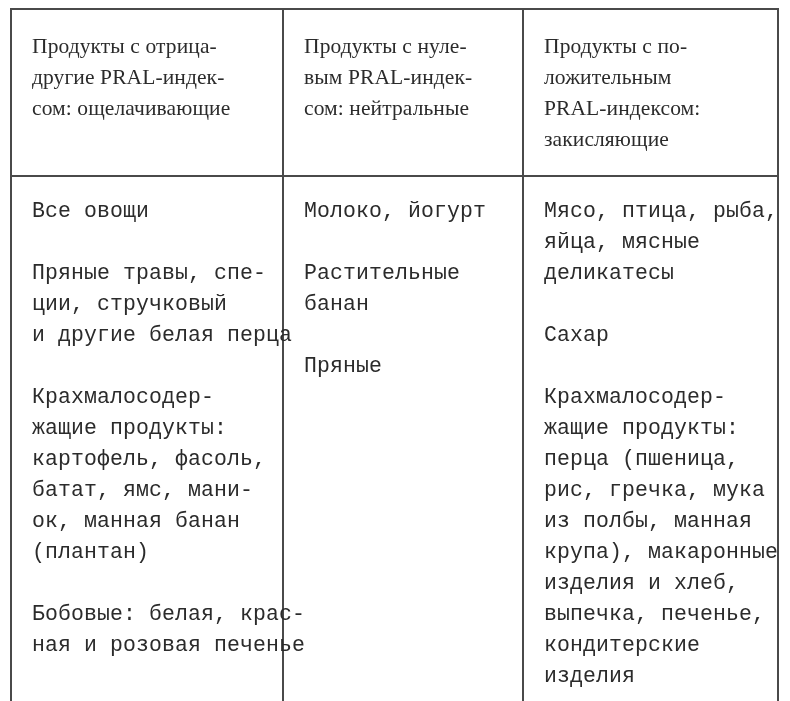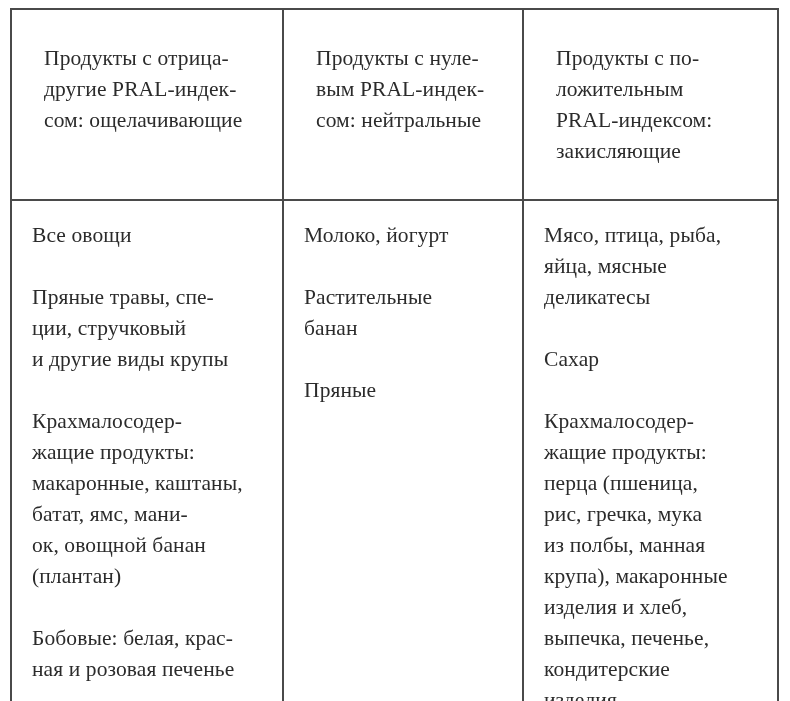--- a/index.html
+++ b/index.html
@@ -63,38 +63,39 @@
 
   .cell-inner {
     padding: 18px 20px 16px 20px;
   }
   thead .cell-inner {
     padding-top: 21px;
     padding-bottom: 20px;
   }
   tbody .cell-inner {
     padding-top: 19px;
+    font-family: Liberation Mono, monospace;
   }
 
   .line {
     font-size: 21.5px;
     line-height: 31px;
     letter-spacing: 0.1px;
     white-space: pre;
   }
 
   .para {
     margin: 0 0 31px 0;
   }
   .para:last-child {
     margin-bottom: 0;
   }
 
   .head-para {
-    margin: 12px;
+    margin: 0;
   }
 </style>
 </head>
 <body>
 
 <div class="page">
   <table class="pral-table">
     <colgroup>
       <col class="c1">
       <col class="c2">
@@ -135,28 +136,28 @@
     <tbody>
       <tr>
         <td class="col-1">
           <div class="cell-inner">
             <div class="para">
               <div class="line">Все овощи</div>
             </div>
             <div class="para">
               <div class="line">Пряные травы, спе-</div>
               <div class="line">ции, стручковый</div>
-              <div class="line">и другие виды крупы</div>
+              <div class="line">и другие белая перца</div>
             </div>
             <div class="para">
               <div class="line">Крахмалосодер-</div>
               <div class="line">жащие продукты:</div>
-              <div class="line">макаронные, каштаны,</div>
+              <div class="line">картофель, фасоль,</div>
               <div class="line">батат, ямс, мани-</div>
-              <div class="line">ок, овощной банан</div>
+              <div class="line">ок, манная банан</div>
               <div class="line">(плантан)</div>
             </div>
             <div class="para">
               <div class="line">Бобовые: белая, крас-</div>
               <div class="line">ная и розовая печенье</div>
             </div>
           </div>
         </td>
         <td class="col-2">
           <div class="cell-inner">

